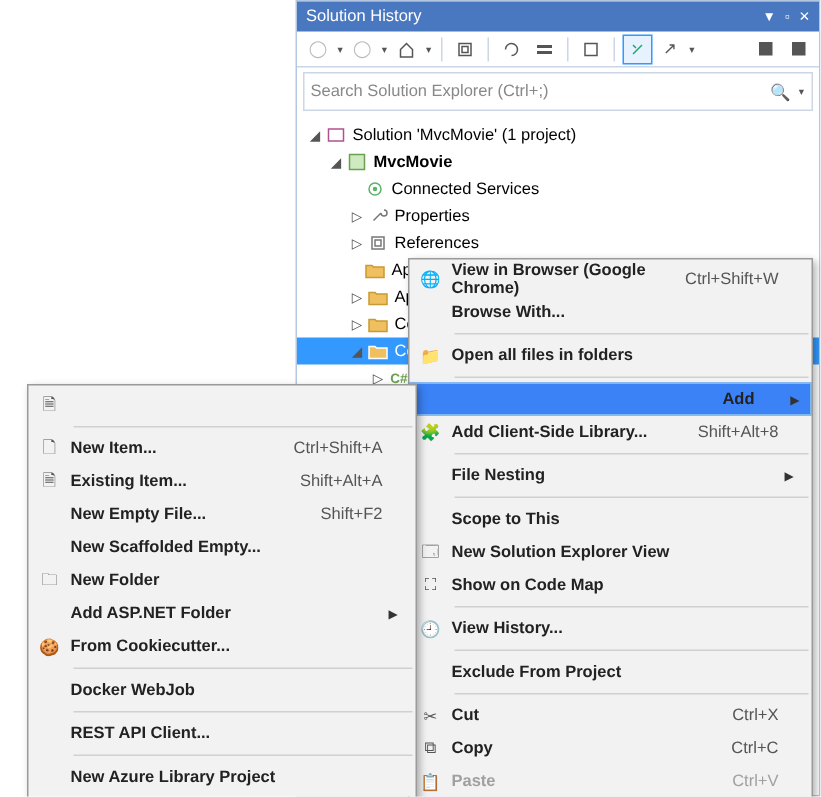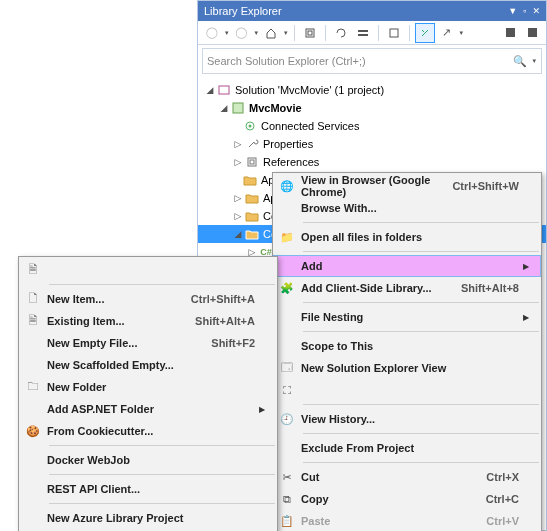--- a/index.html
+++ b/index.html
@@ -24,37 +24,37 @@
   .node.sel .ico svg * { stroke:#fff; }
   .lbl { }
   .bold { font-weight:700; }
   
   .fold { fill:#f0c060; stroke:#c89a30; }
   
   .menu { position:absolute; background:#f2f2f2; border:1px solid #9a9a9a; box-shadow:2px 2px 5px rgba(0,0,0,0.3); padding:2px 0; }
   .mrow { display:flex; align-items:center; height:22px; padding:0 8px 0 0; }
   .mrow .micon { width:28px; height:22px; display:flex; align-items:center; justify-content:center; color:#555; }
   .mrow .mtext { flex:1; padding-right:20px; color:#222;font-weight:bold; }
-  .mrow .mkey { color:#555; padding-right:4px;font-weight:bold; }
+  .mrow .mkey { color:#555; padding-right:4px; }
   .mrow .marrow { width:10px; font-size:8px; color:#333; }
   .mrow.disabled .mtext, .mrow.disabled .mkey, .mrow.disabled .micon { color:#a0a0a0; }
-  .mrow.hl { background:#f0abfc; outline:1px solid #7fb8ef; outline-offset:-1px;}
+  .mrow.hl { background:#3b82f6; outline:1px solid #7fb8ef; outline-offset:-1px;text-align:right;}
   .msep { height:1px; background:#d0d0d0; margin:3px 2px 3px 30px; }
   .menu1 { left:272px; top:172px; width:270px; }
   .menu2 { left:18px; top:256px; width:260px; }
   
   .menu1 { border-bottom: none; padding-bottom:0;}
   .menu1::after { content:""; display:block; height:0; }
 </style>
 </head>
 <body>
 
 <div class="panel">
   <div class="panel-title">
-    <span>Library Explorer</span>
+    <span>Solution History</span>
     <span class="sp"></span>
     <span class="wbtn">▼</span>
     <span class="wbtn">▫</span>
     <span class="wbtn">✕</span>
   </div>
 
   <div class="toolbar">
     <div class="tbtn">
         <span style="color:#bbb">◯</span>
       </div>
@@ -281,20 +281,21 @@
       <span class="mtext">Scope to This</span>
       <span class="marrow"></span>
     </div>
   <div class="mrow">
       <span class="micon">🗔</span>
       <span class="mtext">New Solution Explorer View</span>
       <span class="marrow"></span>
     </div>
   <div class="mrow">
       <span class="micon">⛶</span>
+      <span class="mtext">Show on Code Map</span>
       <span class="marrow"></span>
     </div>
   <div class="msep"></div>
   <div class="mrow">
       <span class="micon">🕘</span>
       <span class="mtext">View History...</span>
       <span class="marrow"></span>
     </div>
   <div class="msep"></div>
   <div class="mrow">

